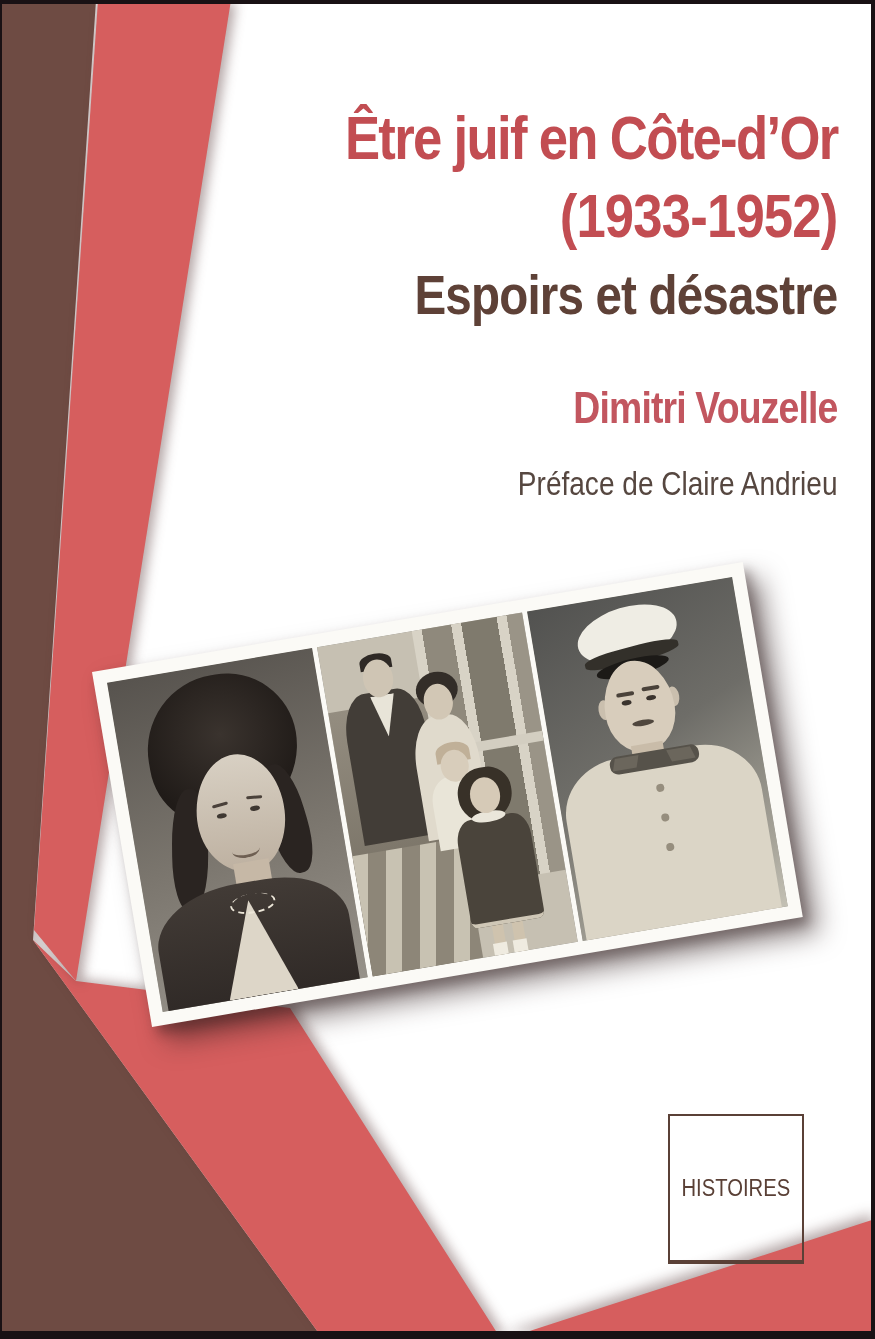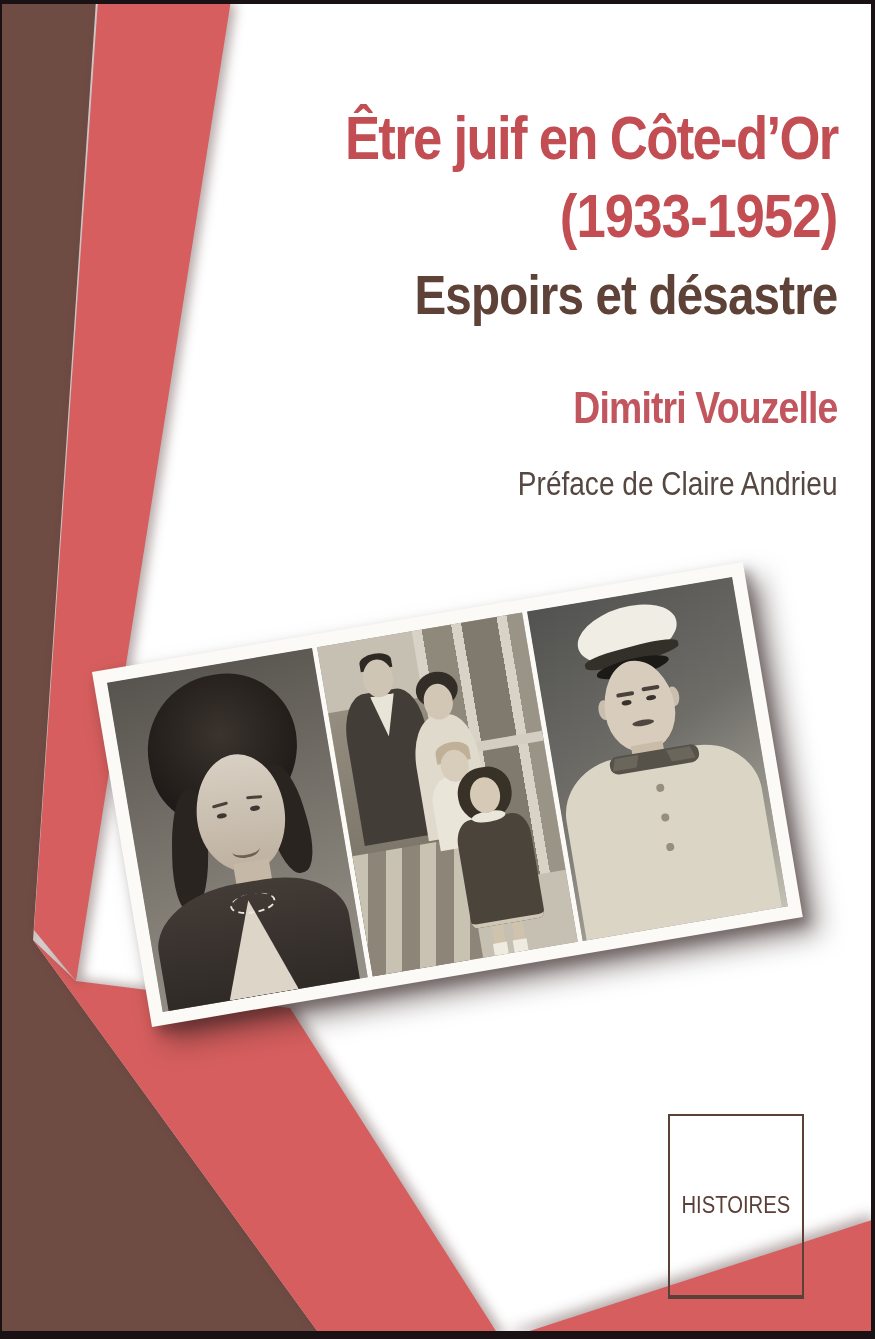--- a/index.html
+++ b/index.html
@@ -88,21 +88,21 @@
   .p3-mustache{left:85px;top:126px;width:22px;height:6px;background:#4f463d;border-radius:50%;}
   .p3-neck{left:80px;top:150px;width:32px;height:20px;background:#c9bca9;}
   .p3-jacket{left:4px;top:160px;width:198px;height:180px;background:#dbd5c6;border-radius:30% 30% 0 0;}
   .p3-collar{left:56px;top:158px;width:90px;height:18px;background:#56524a;border-radius:8px;}
   .p3-tab-l{left:60px;top:160px;width:24px;height:12px;background:#6b665c;transform:skewX(-18deg);}
   .p3-tab-r{left:116px;top:160px;width:24px;height:12px;background:#6b665c;transform:skewX(18deg);}
   .p3-btn1,.p3-btn2,.p3-btn3{width:8px;height:8px;background:#968e7e;border-radius:50%;left:98px;}
   .p3-btn1{top:192px}.p3-btn2{top:222px}.p3-btn3{top:252px}
   
   .pub-box{
-    position:absolute;left:668px;top:1114px;width:136px;height:185px;
+    position:absolute;left:668px;top:1114px;width:136px;height:150px;
     border:2px solid var(--logo-brown);box-sizing:border-box;
     display:flex;flex-direction:column;text-align:center;
   }
   .pub-cell-top{flex:1;display:flex;align-items:center;justify-content:center;border-bottom:2px solid var(--logo-brown);}
   .pub-cell-bottom{flex:1;display:flex;align-items:center;justify-content:center;}
   .pub-collection{font-size:23px;letter-spacing:0;transform:scaleX(.88);color:var(--logo-brown);font-weight:400;}
   .pub-logo{font-family:"Liberation Serif",serif;font-style:italic;font-weight:bold;font-size:56px;letter-spacing:-.2em;padding-right:.2em;color:var(--logo-brown);line-height:1;}
   
   .edge{position:absolute;background:var(--edge-black);}
   .edge-top{left:0;top:0;width:875px;height:4px;}

